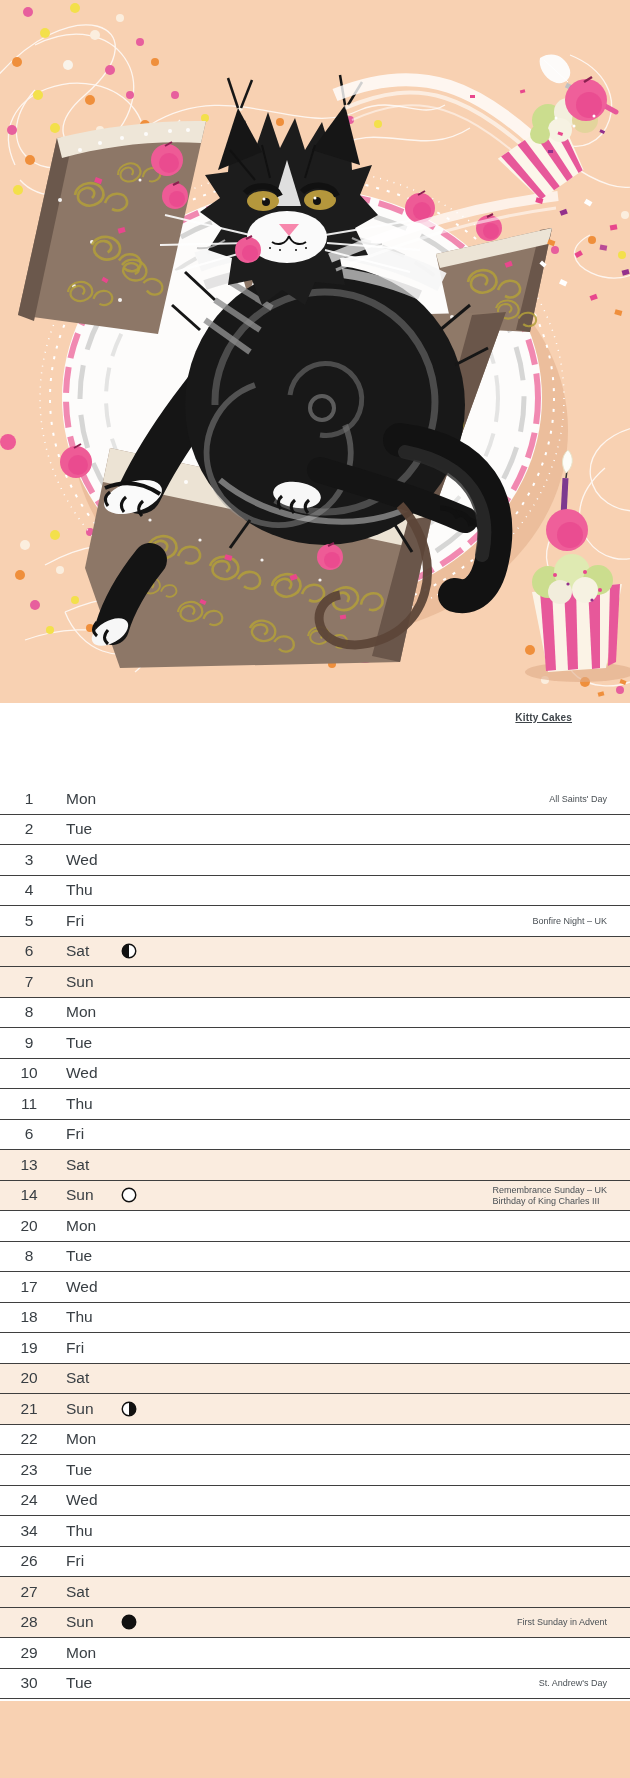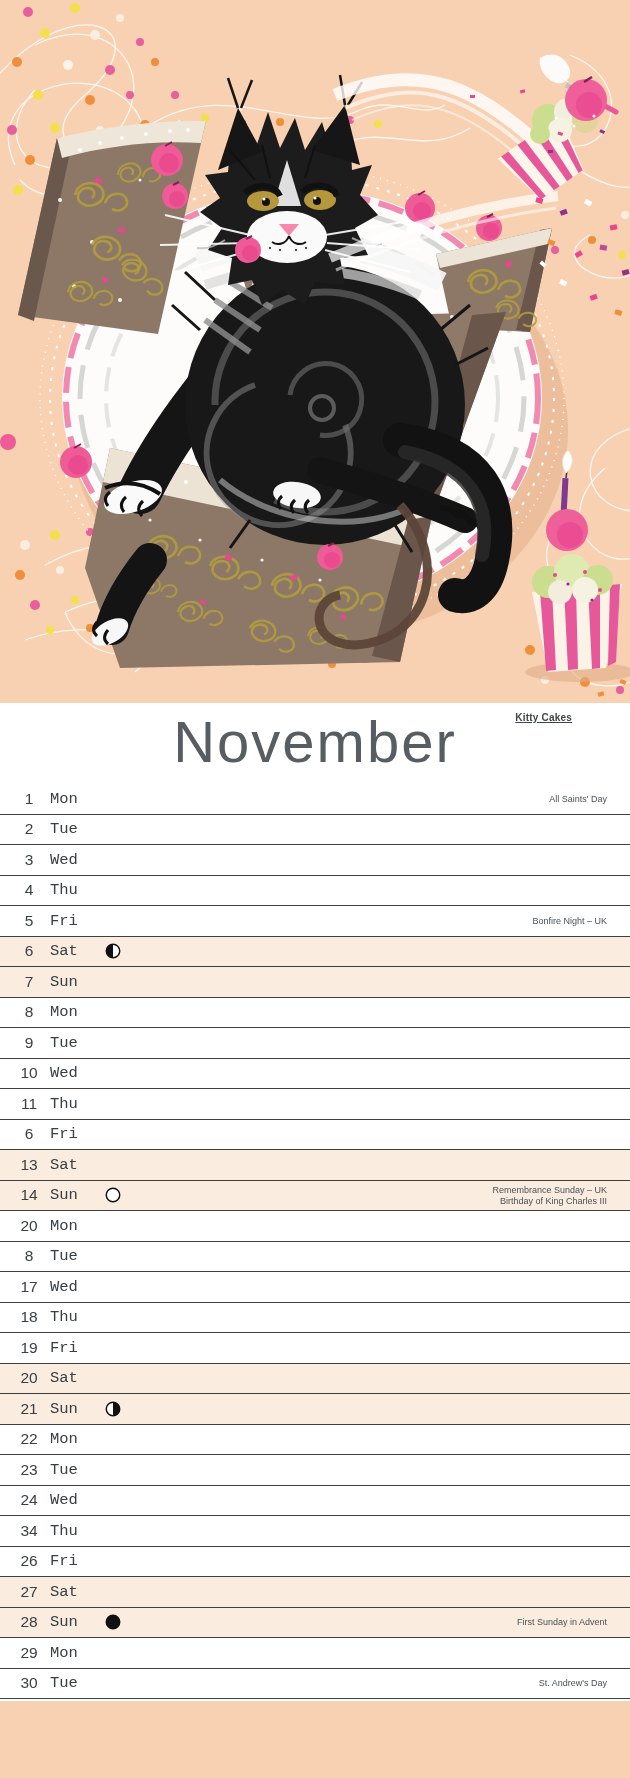--- a/index.html
+++ b/index.html
@@ -15,25 +15,25 @@
   .credit { position:absolute; top:9px; right:58px; font-size:10px;
             font-weight:bold; color:#3f454a; letter-spacing:.2px;text-decoration:underline; }
 
   .rows { width:630px; }
   .row { position:relative; height:30.5px; box-sizing:border-box;
          border-bottom:1.4px solid #3f3f3f; display:flex; align-items:center;
          background:#fff; }
   .row.weekend { background:#faecdf; }
   .num { display:inline-block; margin-left:16px; width:26px; text-align:center;
          font-size:15.5px; color:#383e43; }
-  .day { margin-left:8px; width:46px; font-size:15.5px; color:#383e43;font-family:Liberation Mono, monospace; }
+  .day { margin-left:24px; width:46px; font-size:15.5px; color:#383e43; }
   .moon { width:18px; height:18px; margin-left:8px; display:flex; align-items:center; }
   .moon svg { display:block; }
   .events { position:absolute; right:23px; top:50%; transform:translateY(-50%);
-            text-align:right; font-size:9px; line-height:10.5px; color:#4a5055; }
+            font-size:9px; line-height:10.5px; color:#4a5055; }
 
   .footer-band { height:77px; background:#f8d1b2; margin-top:2px; }
 </style>
 </head>
 <body>
 
 <div class="page">
 
   <svg class="art" viewBox="0 0 630 703" xmlns="http://www.w3.org/2000/svg">
     <defs>
@@ -463,21 +463,20 @@
       <circle cx="570" cy="535" r="13" fill="#e8478d" opacity=".75"></circle>
       <g fill="#ef8f3c">
           <rect x="620" y="680" width="6" height="4" transform="rotate(20 623 682)"></rect>
           <rect x="598" y="692" width="6" height="4" transform="rotate(-15 601 694)"></rect>
         </g>
     </g>
   </svg>
 
   <div class="title-band">
     <div class="credit">Kitty Cakes</div>
-    <h1 class="month-title">November</h1>
   </div>
 
   <div class="rows">
       <div class="row">
         <span class="num">1</span>
         <span class="day">Mon</span>
         <span class="events">
           <div>All Saints' Day</div>
         </span>
       </div>

